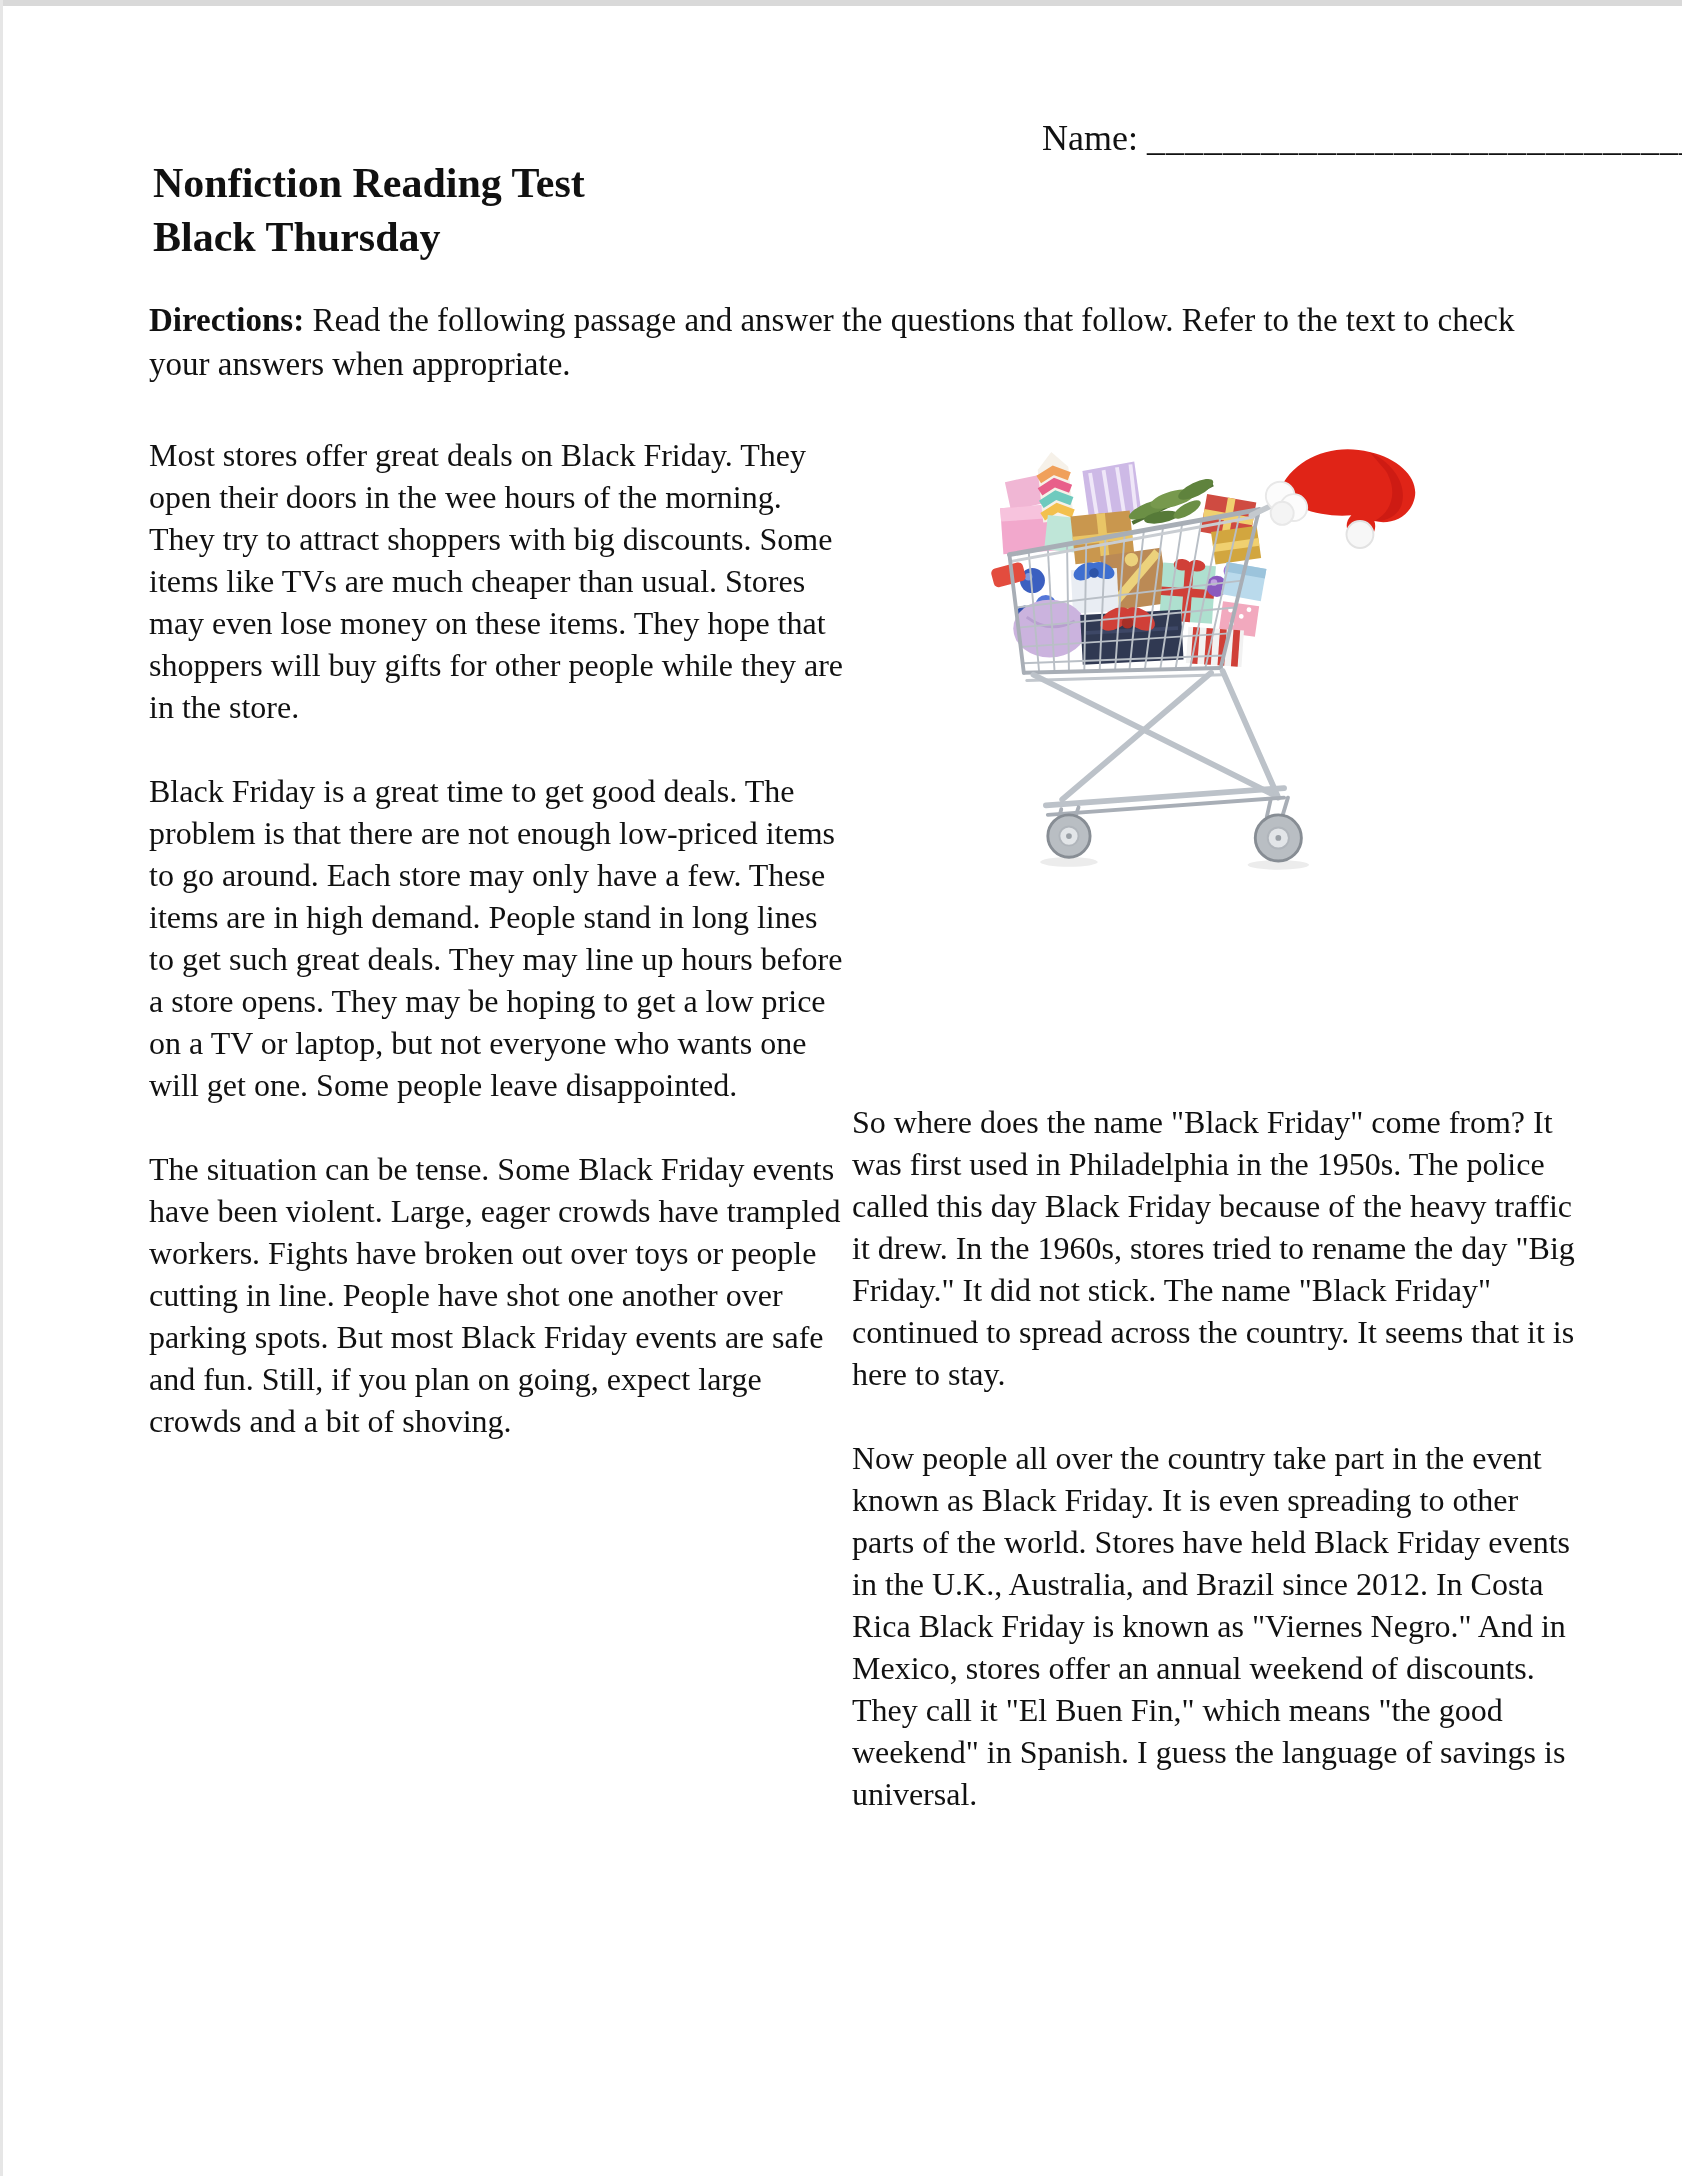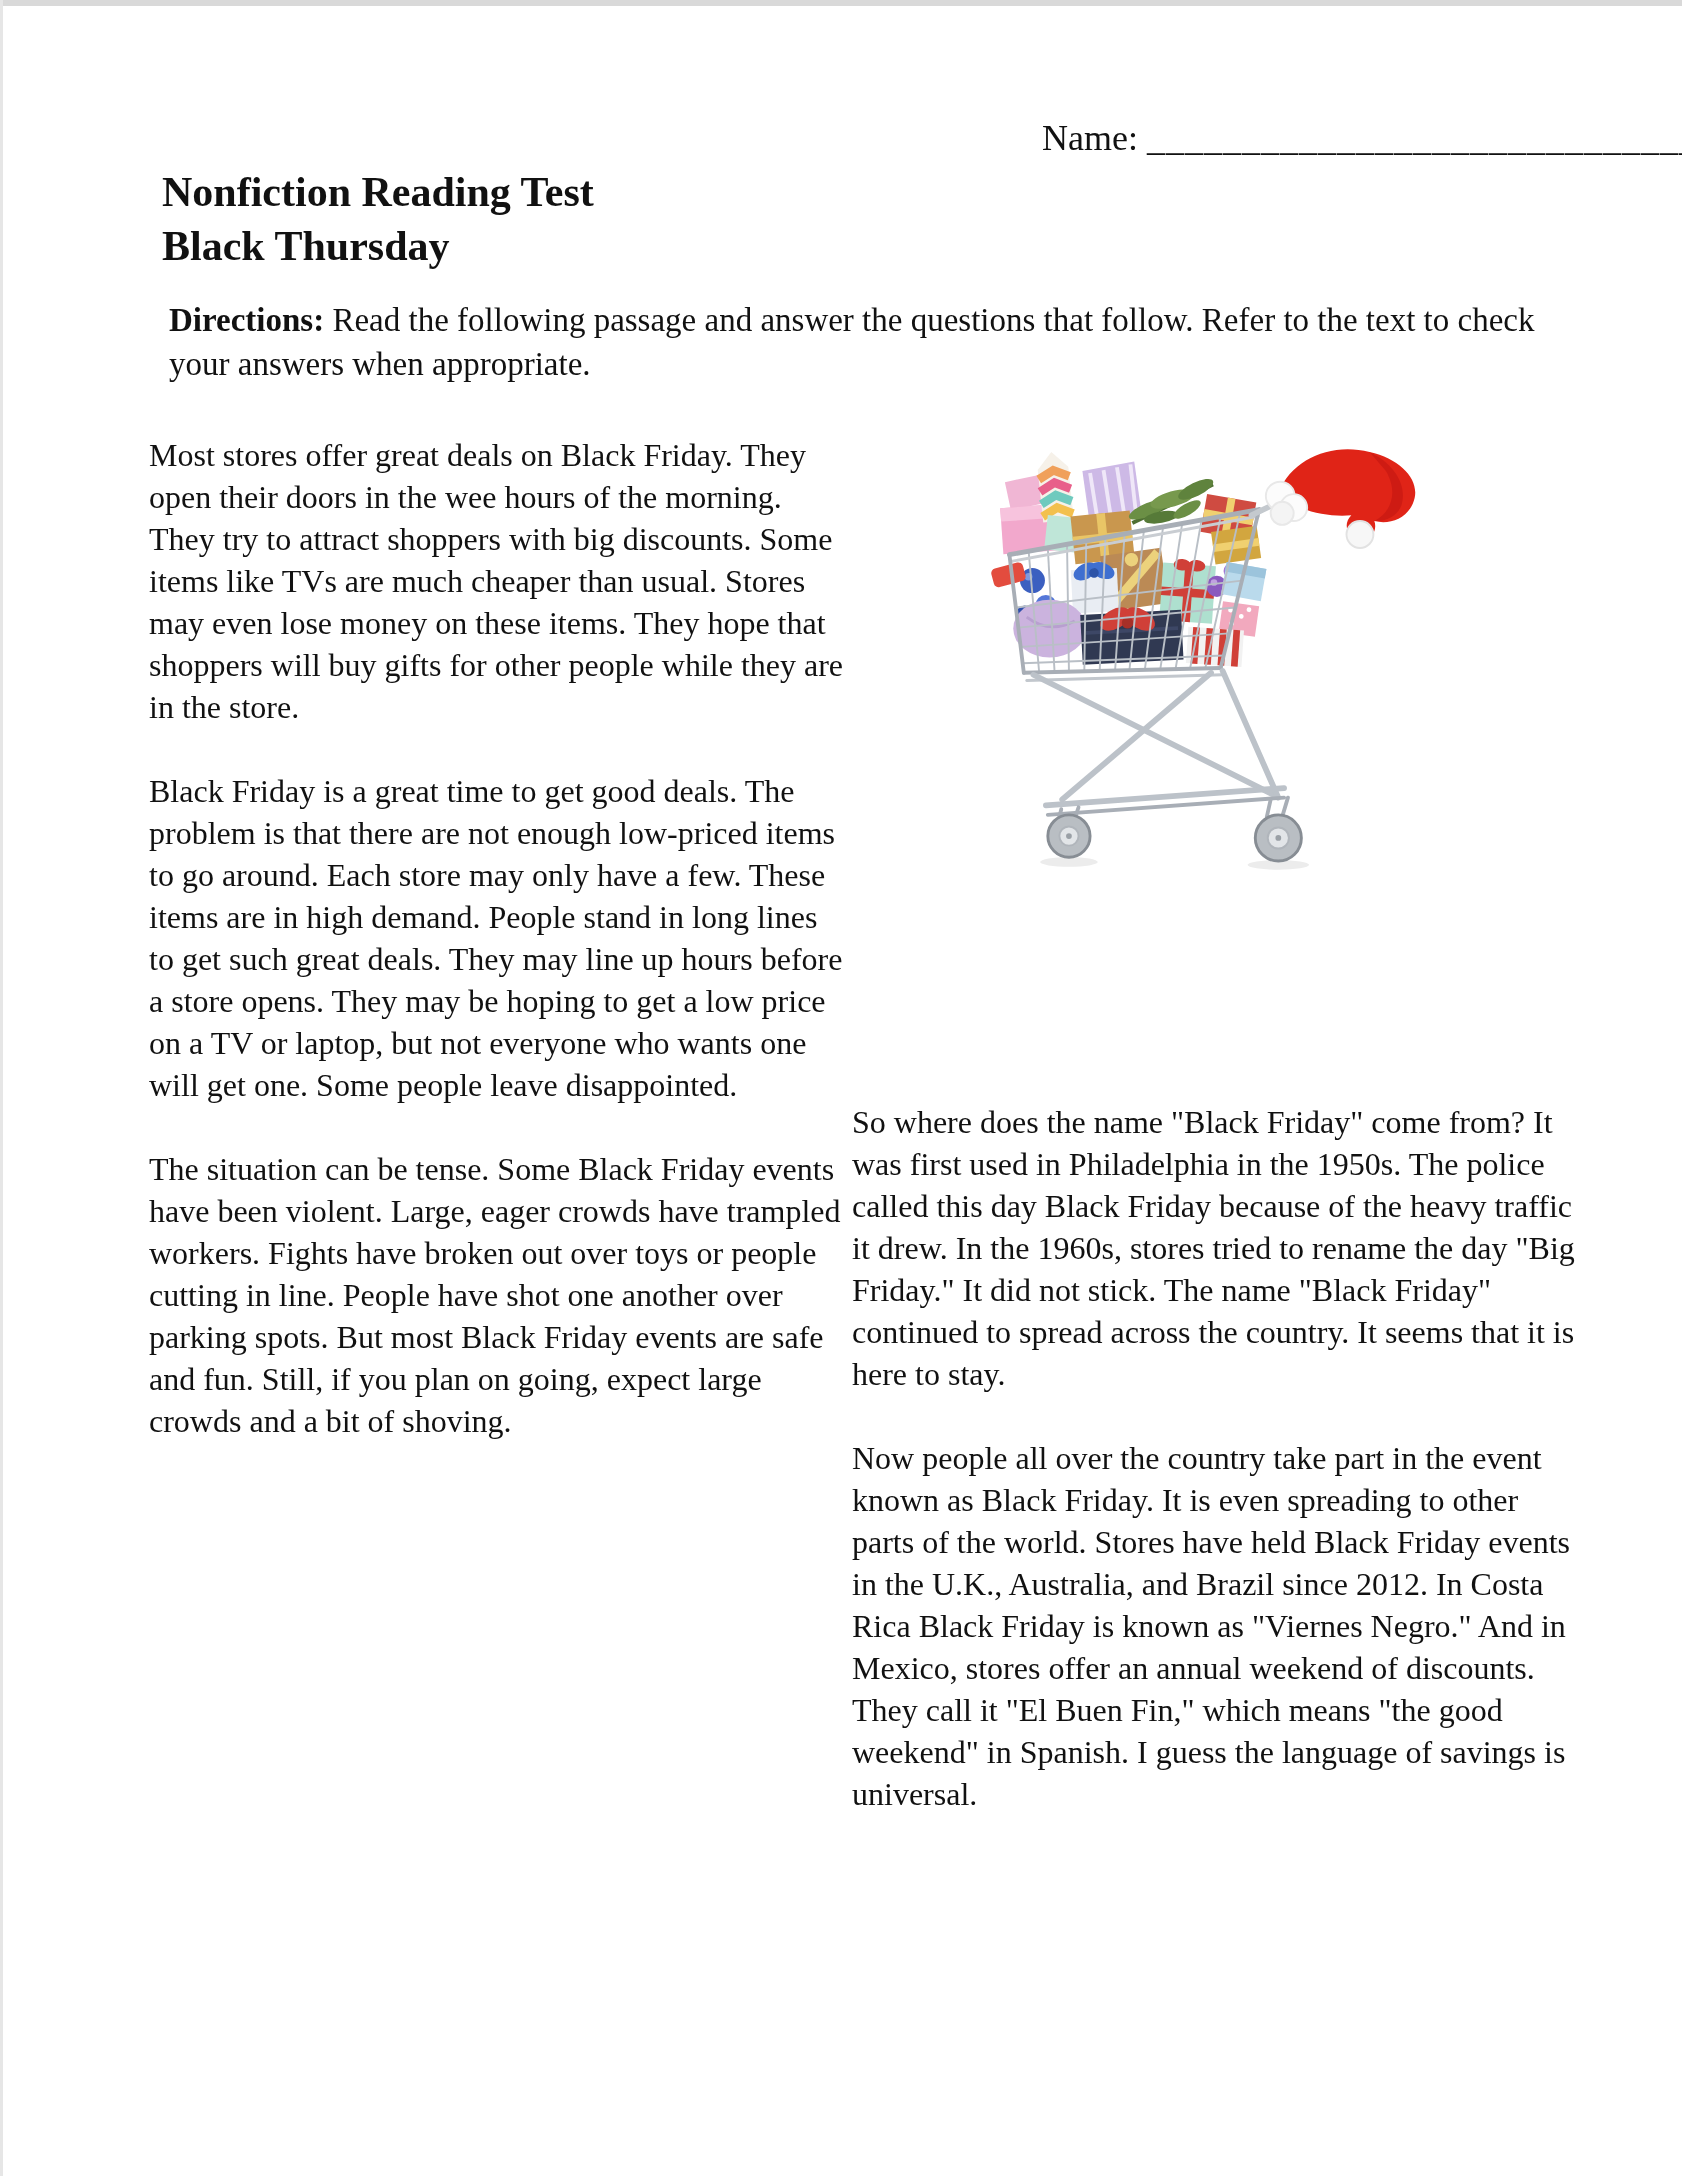--- a/index.html
+++ b/index.html
@@ -23,25 +23,25 @@
   .name-row {
     position: absolute; left: 1042px; top: 117px;
     font-size: 36px; white-space: nowrap;
   }
   .name-line {
     letter-spacing: 1px;
   }
   .page-title {
     position: absolute; left: 149px; top: 152px;
     font-size: 42px; font-weight: bold; line-height: 54px;
-    margin: 13px;
+    margin: 4px;
   }
   .directions {
     position: absolute; left: 149px; top: 298px; width: 1407px;
-    font-size: 33px; line-height: 44px; margin-left: 20px;
+    font-size: 33px; line-height: 44px;
   }
   .directions .dir-label { font-weight: bold; }
   .col-left {
     position: absolute; left: 149px; top: 434px; width: 699px;
   }
   .col-left p, .col-right p {
     margin: 0 0 42px 0;
     font-size: 32px;
     line-height: 42px;
     text-align: left;

